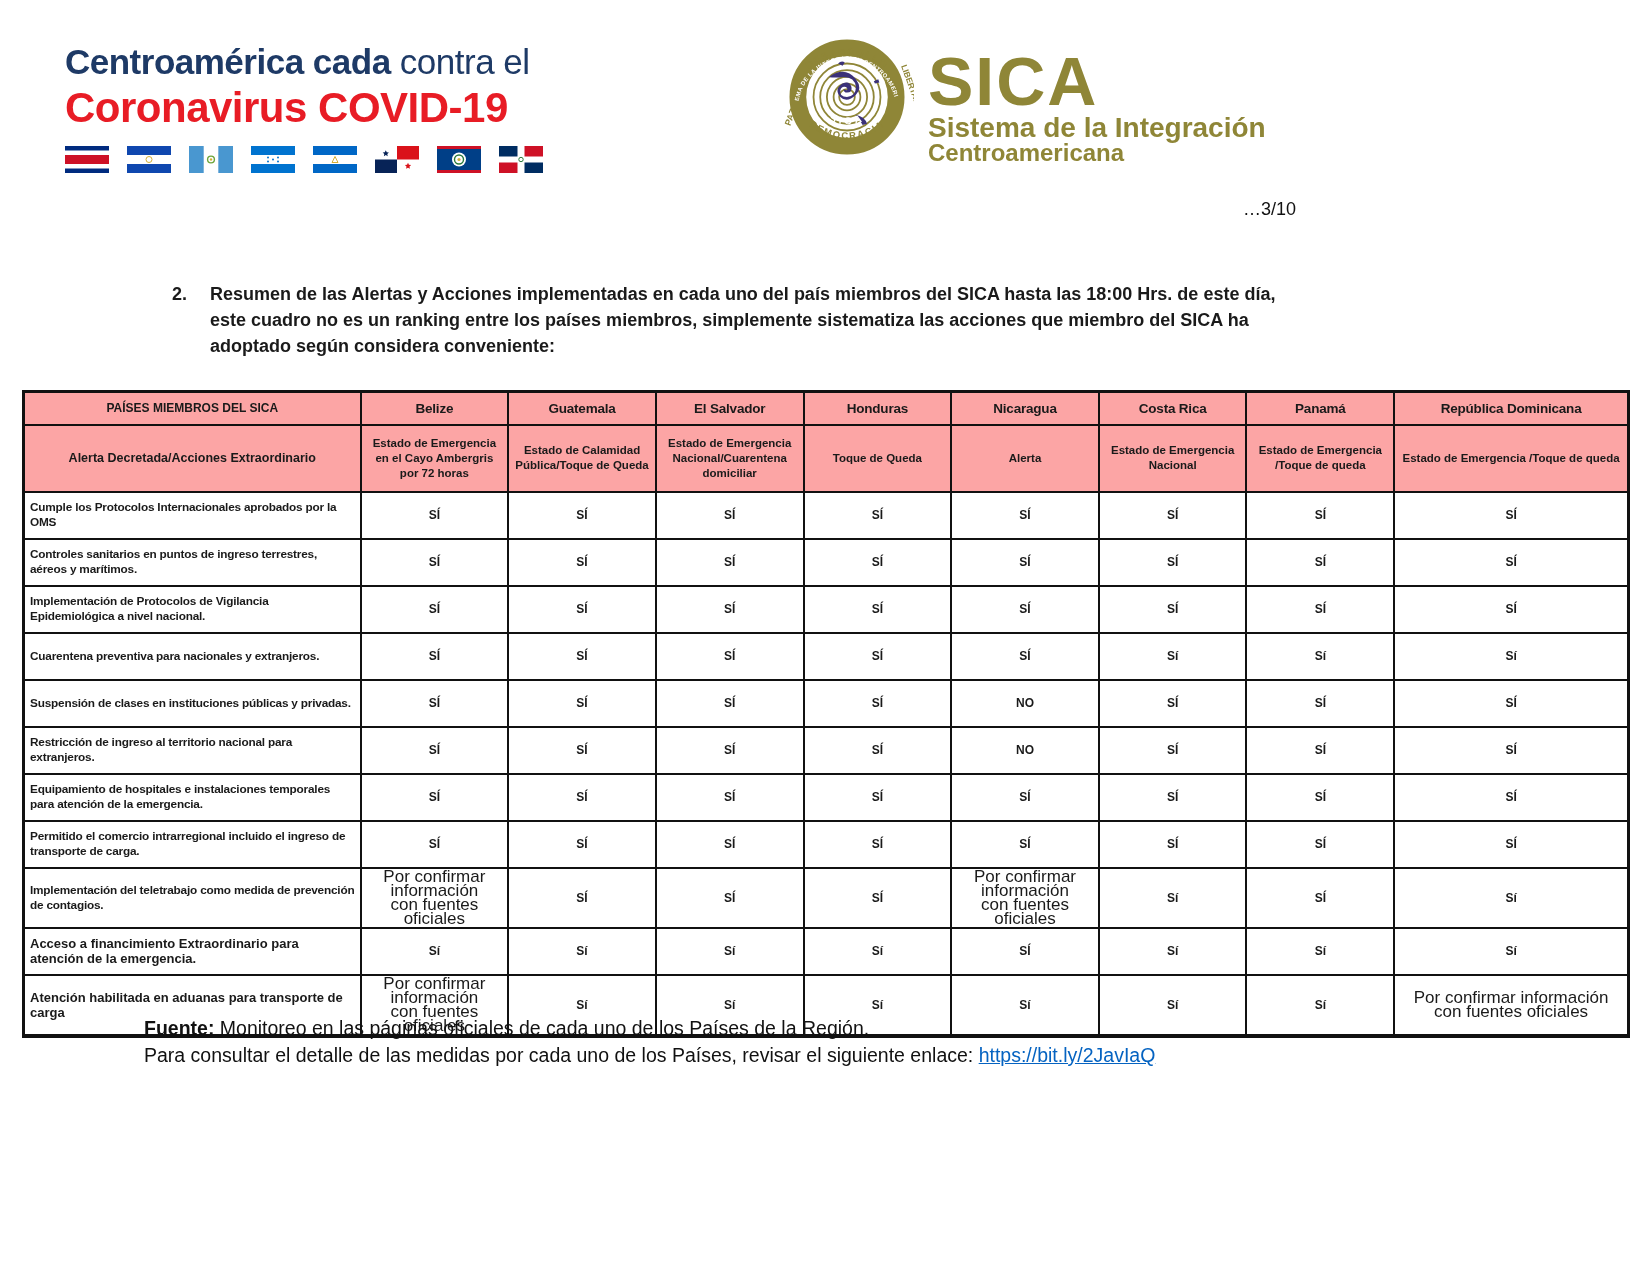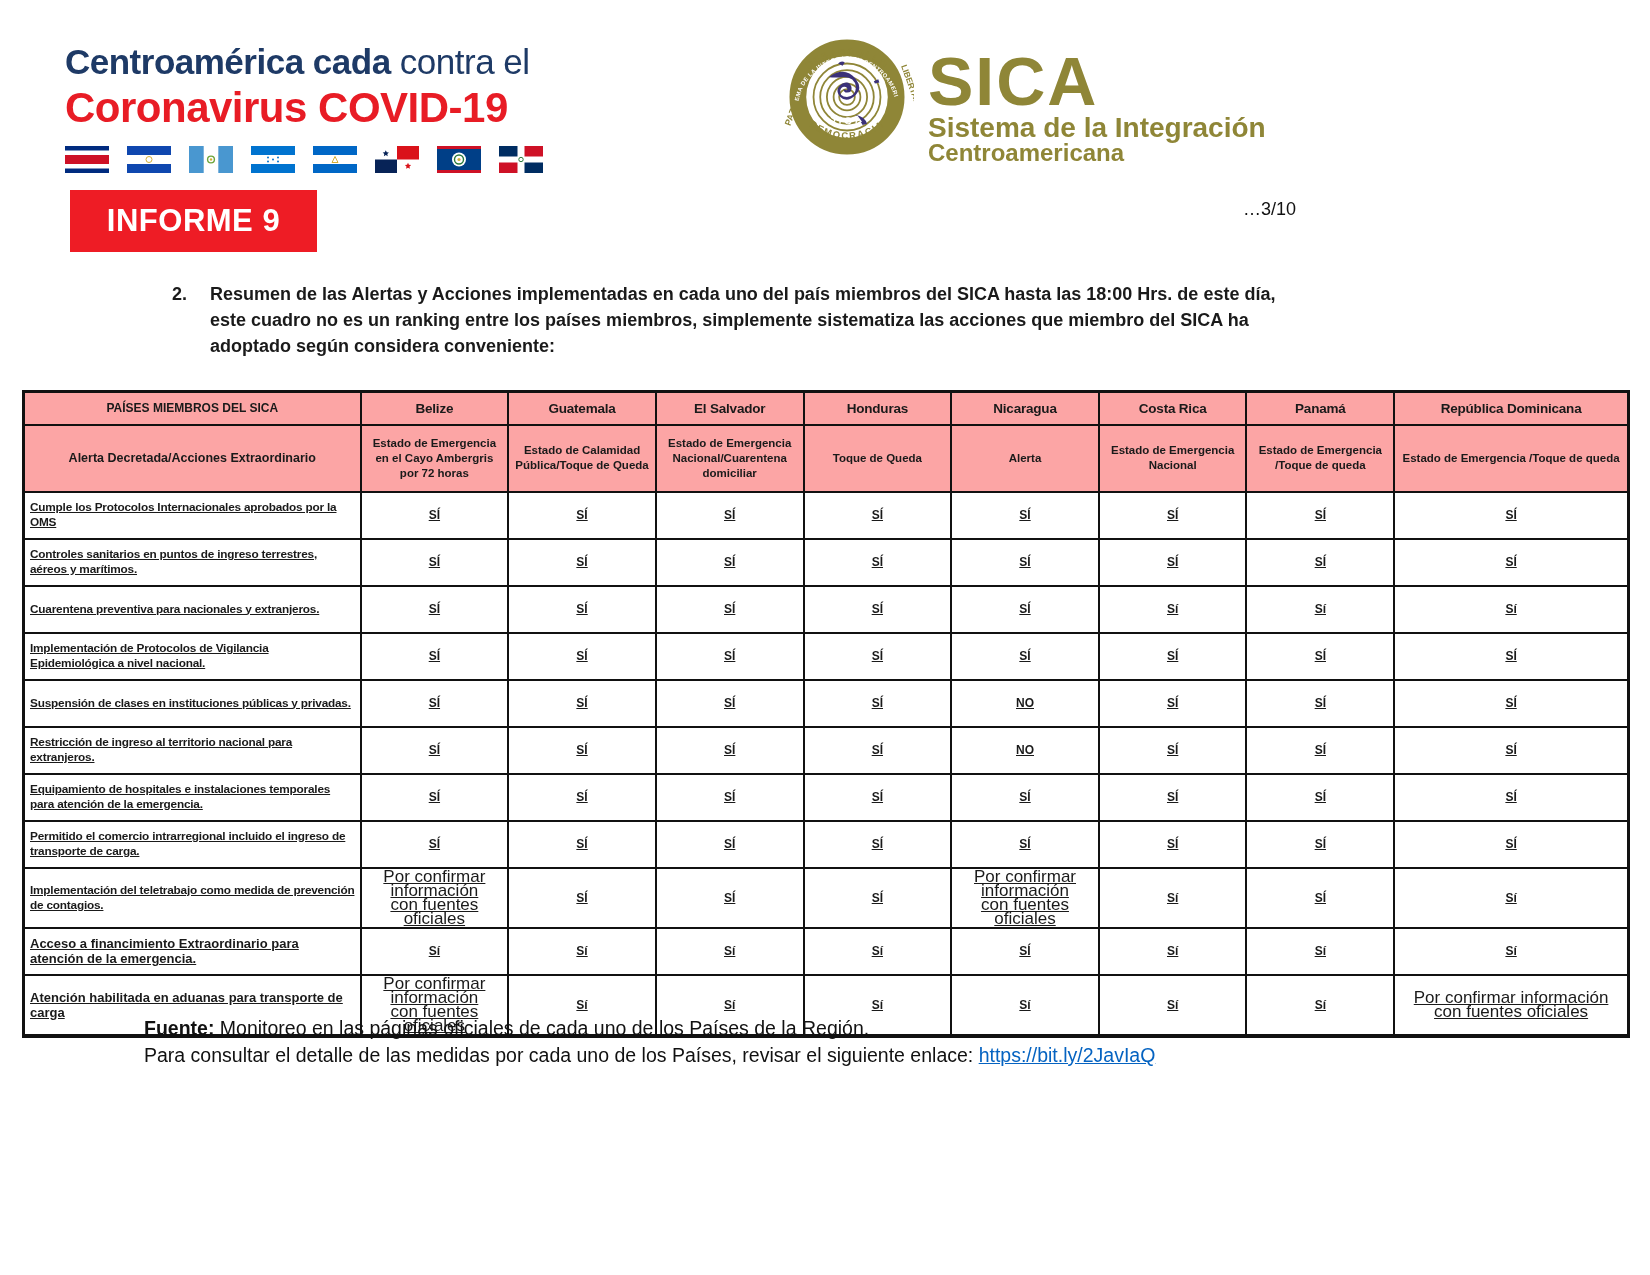--- a/index.html
+++ b/index.html
@@ -39,21 +39,21 @@
   table.actions{border-collapse:collapse;width:1608px;table-layout:fixed;
                 border:3px solid #111;border-bottom-width:4px;}
   table.actions th, table.actions td{border:2px solid #111;vertical-align:middle;overflow:hidden;}
   thead th{background:#fca5a5;text-align:center;}
   tr.hdr-countries{height:33px;}
   tr.hdr-alerts{height:67px;}
   th.corner{font-size:12px;font-weight:700;}
   th.country{font-size:13.5px;font-weight:700;letter-spacing:-0.2px;}
   th.alert-label{font-size:12.5px;font-weight:700;}
   th.alert-val{font-size:11.5px;font-weight:700;padding:1px 4px;line-height:15px;}
-  tbody tr{height:47px;text-decoration:underline;}
+  tbody tr{height:47px;}
   td.label{text-align:left;padding:2px 5px;font-size:11.8px;font-weight:600;letter-spacing:-0.2px;line-height:15px;}
   td.val{text-align:center;font-size:12px;font-weight:600;}
   td.val.small{font-size:17px;font-weight:400;line-height:14px;padding:1px 13px;}
   tbody tr.boldrow td.label{font-size:13px;font-weight:800;letter-spacing:0;}
 
   
   .footer{position:absolute;left:144px;top:1015px;font-size:19.5px;line-height:27px;color:#111;}
   .footer .flabel{font-weight:700;}
   .footer a{color:#0563c1;text-decoration:underline;}
 </style>
@@ -166,23 +166,20 @@
         <text font-size="9" letter-spacing="3"><textPath href="#arcBotRing" startOffset="50%" text-anchor="middle">SICA</textPath></text>
       </g>
     </svg>
     <div class="sica-text">
       <div class="sica-acronym">SICA</div>
       <div class="sica-sub1">Sistema de la Integración</div>
       <div class="sica-sub2">Centroamericana</div>
     </div>
   </div>
 
-  <div class="informe">
-    <span>INFORME 9</span>
-  </div>
   <div class="pageno">…3/10</div>
 
   <div class="intro">
     <div class="intro-num">2.</div>
     <div class="intro-text">Resumen de las Alertas y Acciones implementadas en cada uno del país miembros del SICA hasta las 18:00 Hrs. de este día, este cuadro no es un ranking entre los países miembros, simplemente sistematiza las acciones que miembro del SICA ha adoptado según considera conveniente:</div>
   </div>
 
   <div class="tablewrap">
     <table class="actions">
       <colgroup>
@@ -237,40 +234,40 @@
             <td class="val">SÍ</td>
             <td class="val">SÍ</td>
             <td class="val">SÍ</td>
             <td class="val">SÍ</td>
             <td class="val">SÍ</td>
             <td class="val">SÍ</td>
             <td class="val">SÍ</td>
             <td class="val">SÍ</td>
           </tr>
           <tr>
+            <td class="label">Implementación de Protocolos de Vigilancia Epidemiológica a nivel nacional.</td>
+            <td class="val">SÍ</td>
+            <td class="val">SÍ</td>
+            <td class="val">SÍ</td>
+            <td class="val">SÍ</td>
+            <td class="val">SÍ</td>
+            <td class="val">SÍ</td>
+            <td class="val">SÍ</td>
+            <td class="val">SÍ</td>
+          </tr>
+          <tr>
             <td class="label">Cuarentena preventiva para nacionales y extranjeros.</td>
             <td class="val">SÍ</td>
             <td class="val">SÍ</td>
             <td class="val">SÍ</td>
             <td class="val">SÍ</td>
             <td class="val">SÍ</td>
             <td class="val">Sí</td>
             <td class="val">Sí</td>
             <td class="val">Sí</td>
-          </tr>
-          <tr>
-            <td class="label">Implementación de Protocolos de Vigilancia Epidemiológica a nivel nacional.</td>
-            <td class="val">SÍ</td>
-            <td class="val">SÍ</td>
-            <td class="val">SÍ</td>
-            <td class="val">SÍ</td>
-            <td class="val">SÍ</td>
-            <td class="val">SÍ</td>
-            <td class="val">SÍ</td>
-            <td class="val">SÍ</td>
           </tr>
           <tr>
             <td class="label">Suspensión de clases en instituciones públicas y privadas.</td>
             <td class="val">SÍ</td>
             <td class="val">SÍ</td>
             <td class="val">SÍ</td>
             <td class="val">SÍ</td>
             <td class="val">NO</td>
             <td class="val">SÍ</td>
             <td class="val">SÍ</td>

